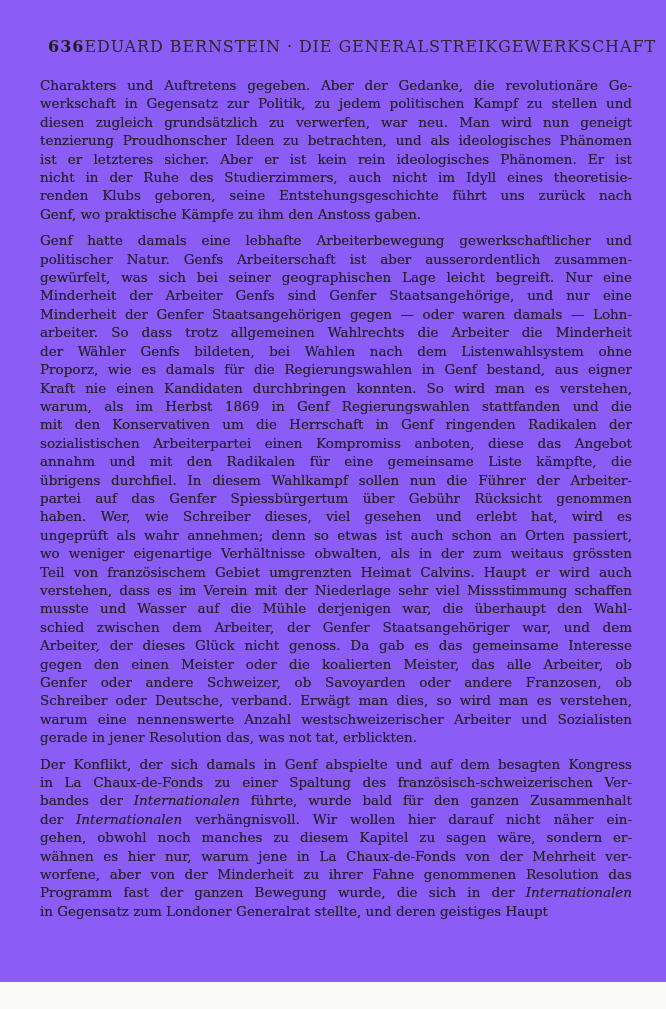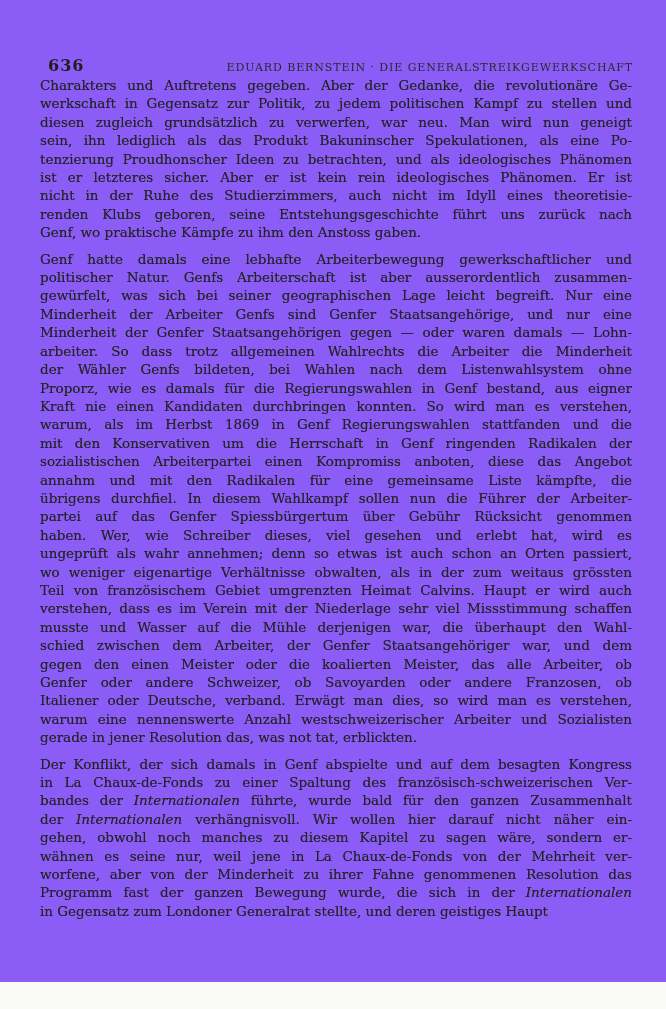--- a/index.html
+++ b/index.html
@@ -22,25 +22,24 @@
     justify-content: space-between;
     align-items: baseline;
   }
   .page-number {
     font-weight: bold;
     font-size: 16px;
     letter-spacing: 1px;
     color: #1f1f1f;
   }
   .running-head {
-    font-size: 11px;
+    font-size: 16px;
     letter-spacing: 0.9px;
     color: #2a2a2a;
     white-space: nowrap;
-    margin-top: 24px;
   }
   .text-block {
     position: absolute;
     top: 76px; left: 40px;
     width: 592px;
   }
   .paragraph { margin: 0 0 8px 0; }
   .line {
     font-size: 13.5px;
     line-height: 18.4px;
@@ -59,21 +58,20 @@
 <div class="page">
   <div class="page-header">
     <span class="page-number">636</span>
     <span class="running-head">EDUARD BERNSTEIN · DIE GENERALSTREIKGEWERKSCHAFT</span>
   </div>
   <div class="text-block" id="text-block">
       <div class="paragraph">
         <div class="line">Charakters und Auftretens gegeben. Aber der Gedanke, die revolutionäre Ge-</div>
         <div class="line">werkschaft in Gegensatz zur Politik, zu jedem politischen Kampf zu stellen und</div>
         <div class="line">diesen zugleich grundsätzlich zu verwerfen, war neu. Man wird nun geneigt</div>
-        <div class="line">sein, ihn lediglich als das Produkt Bakuninscher Spekulationen, als eine Po-</div>
         <div class="line">tenzierung Proudhonscher Ideen zu betrachten, und als ideologisches Phänomen</div>
         <div class="line">ist er letzteres sicher. Aber er ist kein rein ideologisches Phänomen. Er ist</div>
         <div class="line">nicht in der Ruhe des Studierzimmers, auch nicht im Idyll eines theoretisie-</div>
         <div class="line">renden Klubs geboren, seine Entstehungsgeschichte führt uns zurück nach</div>
         <div class="line last">Genf, wo praktische Kämpfe zu ihm den Anstoss gaben.</div>
       </div>
       <div class="paragraph">
         <div class="line">Genf hatte damals eine lebhafte Arbeiterbewegung gewerkschaftlicher und</div>
         <div class="line">politischer Natur. Genfs Arbeiterschaft ist aber ausserordentlich zusammen-</div>
         <div class="line">gewürfelt, was sich bei seiner geographischen Lage leicht begreift. Nur eine</div>
@@ -89,31 +87,32 @@
         <div class="line">annahm und mit den Radikalen für eine gemeinsame Liste kämpfte, die</div>
         <div class="line">übrigens durchfiel. In diesem Wahlkampf sollen nun die Führer der Arbeiter-</div>
         <div class="line">partei auf das Genfer Spiessbürgertum über Gebühr Rücksicht genommen</div>
         <div class="line">haben. Wer, wie Schreiber dieses, viel gesehen und erlebt hat, wird es</div>
         <div class="line">ungeprüft als wahr annehmen; denn so etwas ist auch schon an Orten passiert,</div>
         <div class="line">wo weniger eigenartige Verhältnisse obwalten, als in der zum weitaus grössten</div>
         <div class="line">Teil von französischem Gebiet umgrenzten Heimat Calvins. Haupt er wird auch</div>
         <div class="line">verstehen, dass es im Verein mit der Niederlage sehr viel Missstimmung schaffen</div>
         <div class="line">musste und Wasser auf die Mühle derjenigen war, die überhaupt den Wahl-</div>
         <div class="line">schied zwischen dem Arbeiter, der Genfer Staatsangehöriger war, und dem</div>
+        <div class="line">Arbeiter, der dieses Glück nicht genoss. Da gab es das gemeinsame Interesse</div>
         <div class="line">gegen den einen Meister oder die koalierten Meister, das alle Arbeiter, ob</div>
         <div class="line">Genfer oder andere Schweizer, ob Savoyarden oder andere Franzosen, ob</div>
-        <div class="line">Italiener oder Deutsche, verband. Erwägt man dies, so wird man es verstehen,</div>
+        <div class="line">Schreiber oder Deutsche, verband. Erwägt man dies, so wird man es verstehen,</div>
         <div class="line">warum eine nennenswerte Anzahl westschweizerischer Arbeiter und Sozialisten</div>
         <div class="line last">gerade in jener Resolution das, was not tat, erblickten.</div>
       </div>
       <div class="paragraph">
         <div class="line">Der Konflikt, der sich damals in Genf abspielte und auf dem besagten Kongress</div>
         <div class="line">in La Chaux-de-Fonds zu einer Spaltung des französisch-schweizerischen Ver-</div>
         <div class="line">bandes der <i>Internationalen</i> führte, wurde bald für den ganzen Zusammenhalt</div>
         <div class="line">der <i>Internationalen</i> verhängnisvoll. Wir wollen hier darauf nicht näher ein-</div>
         <div class="line">gehen, obwohl noch manches zu diesem Kapitel zu sagen wäre, sondern er-</div>
-        <div class="line">wähnen es seine nur, weil jene in La Chaux-de-Fonds von der Mehrheit ver-</div>
+        <div class="line">wähnen es hier nur, warum jene in La Chaux-de-Fonds von der Mehrheit ver-</div>
         <div class="line">worfene, aber von der Minderheit zu ihrer Fahne genommenen Resolution das</div>
         <div class="line">Programm fast der ganzen Bewegung wurde, die sich in der <i>Internationalen</i></div>
         <div class="line last">in Gegensatz zum Londoner Generalrat stellte, und deren geistiges Haupt</div>
       </div>
     </div>
 </div>
 
 </body></html>

